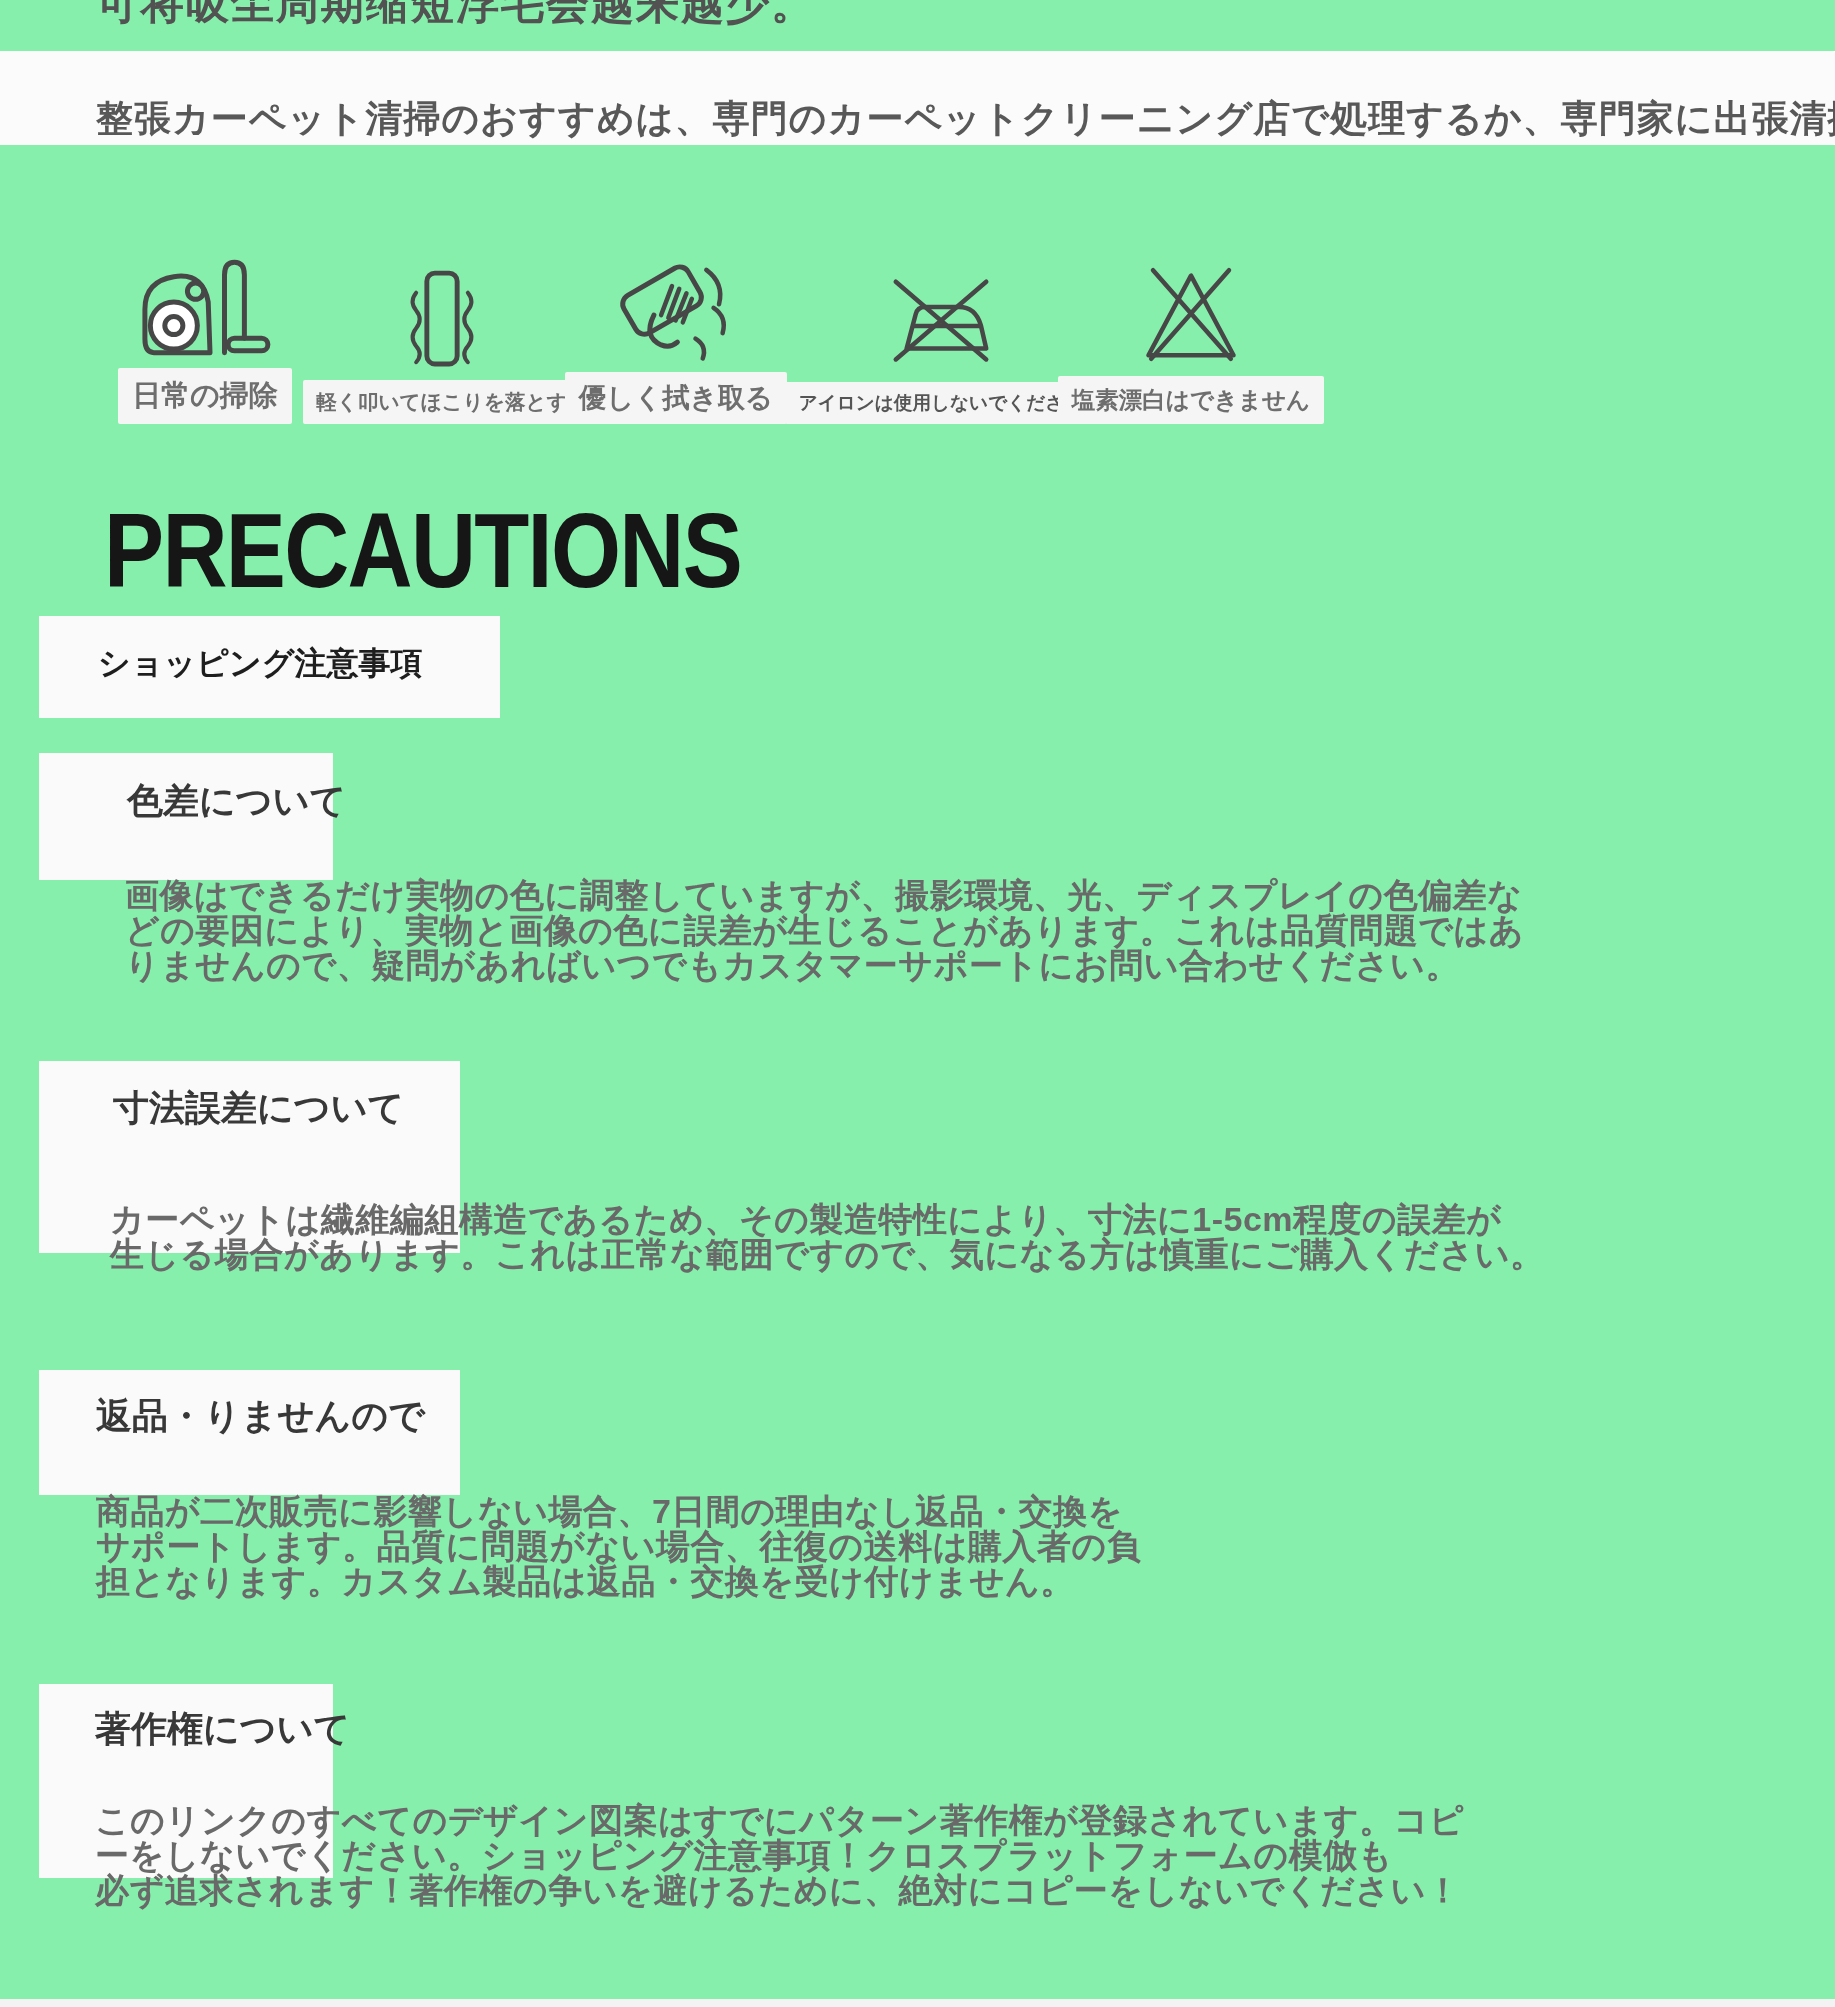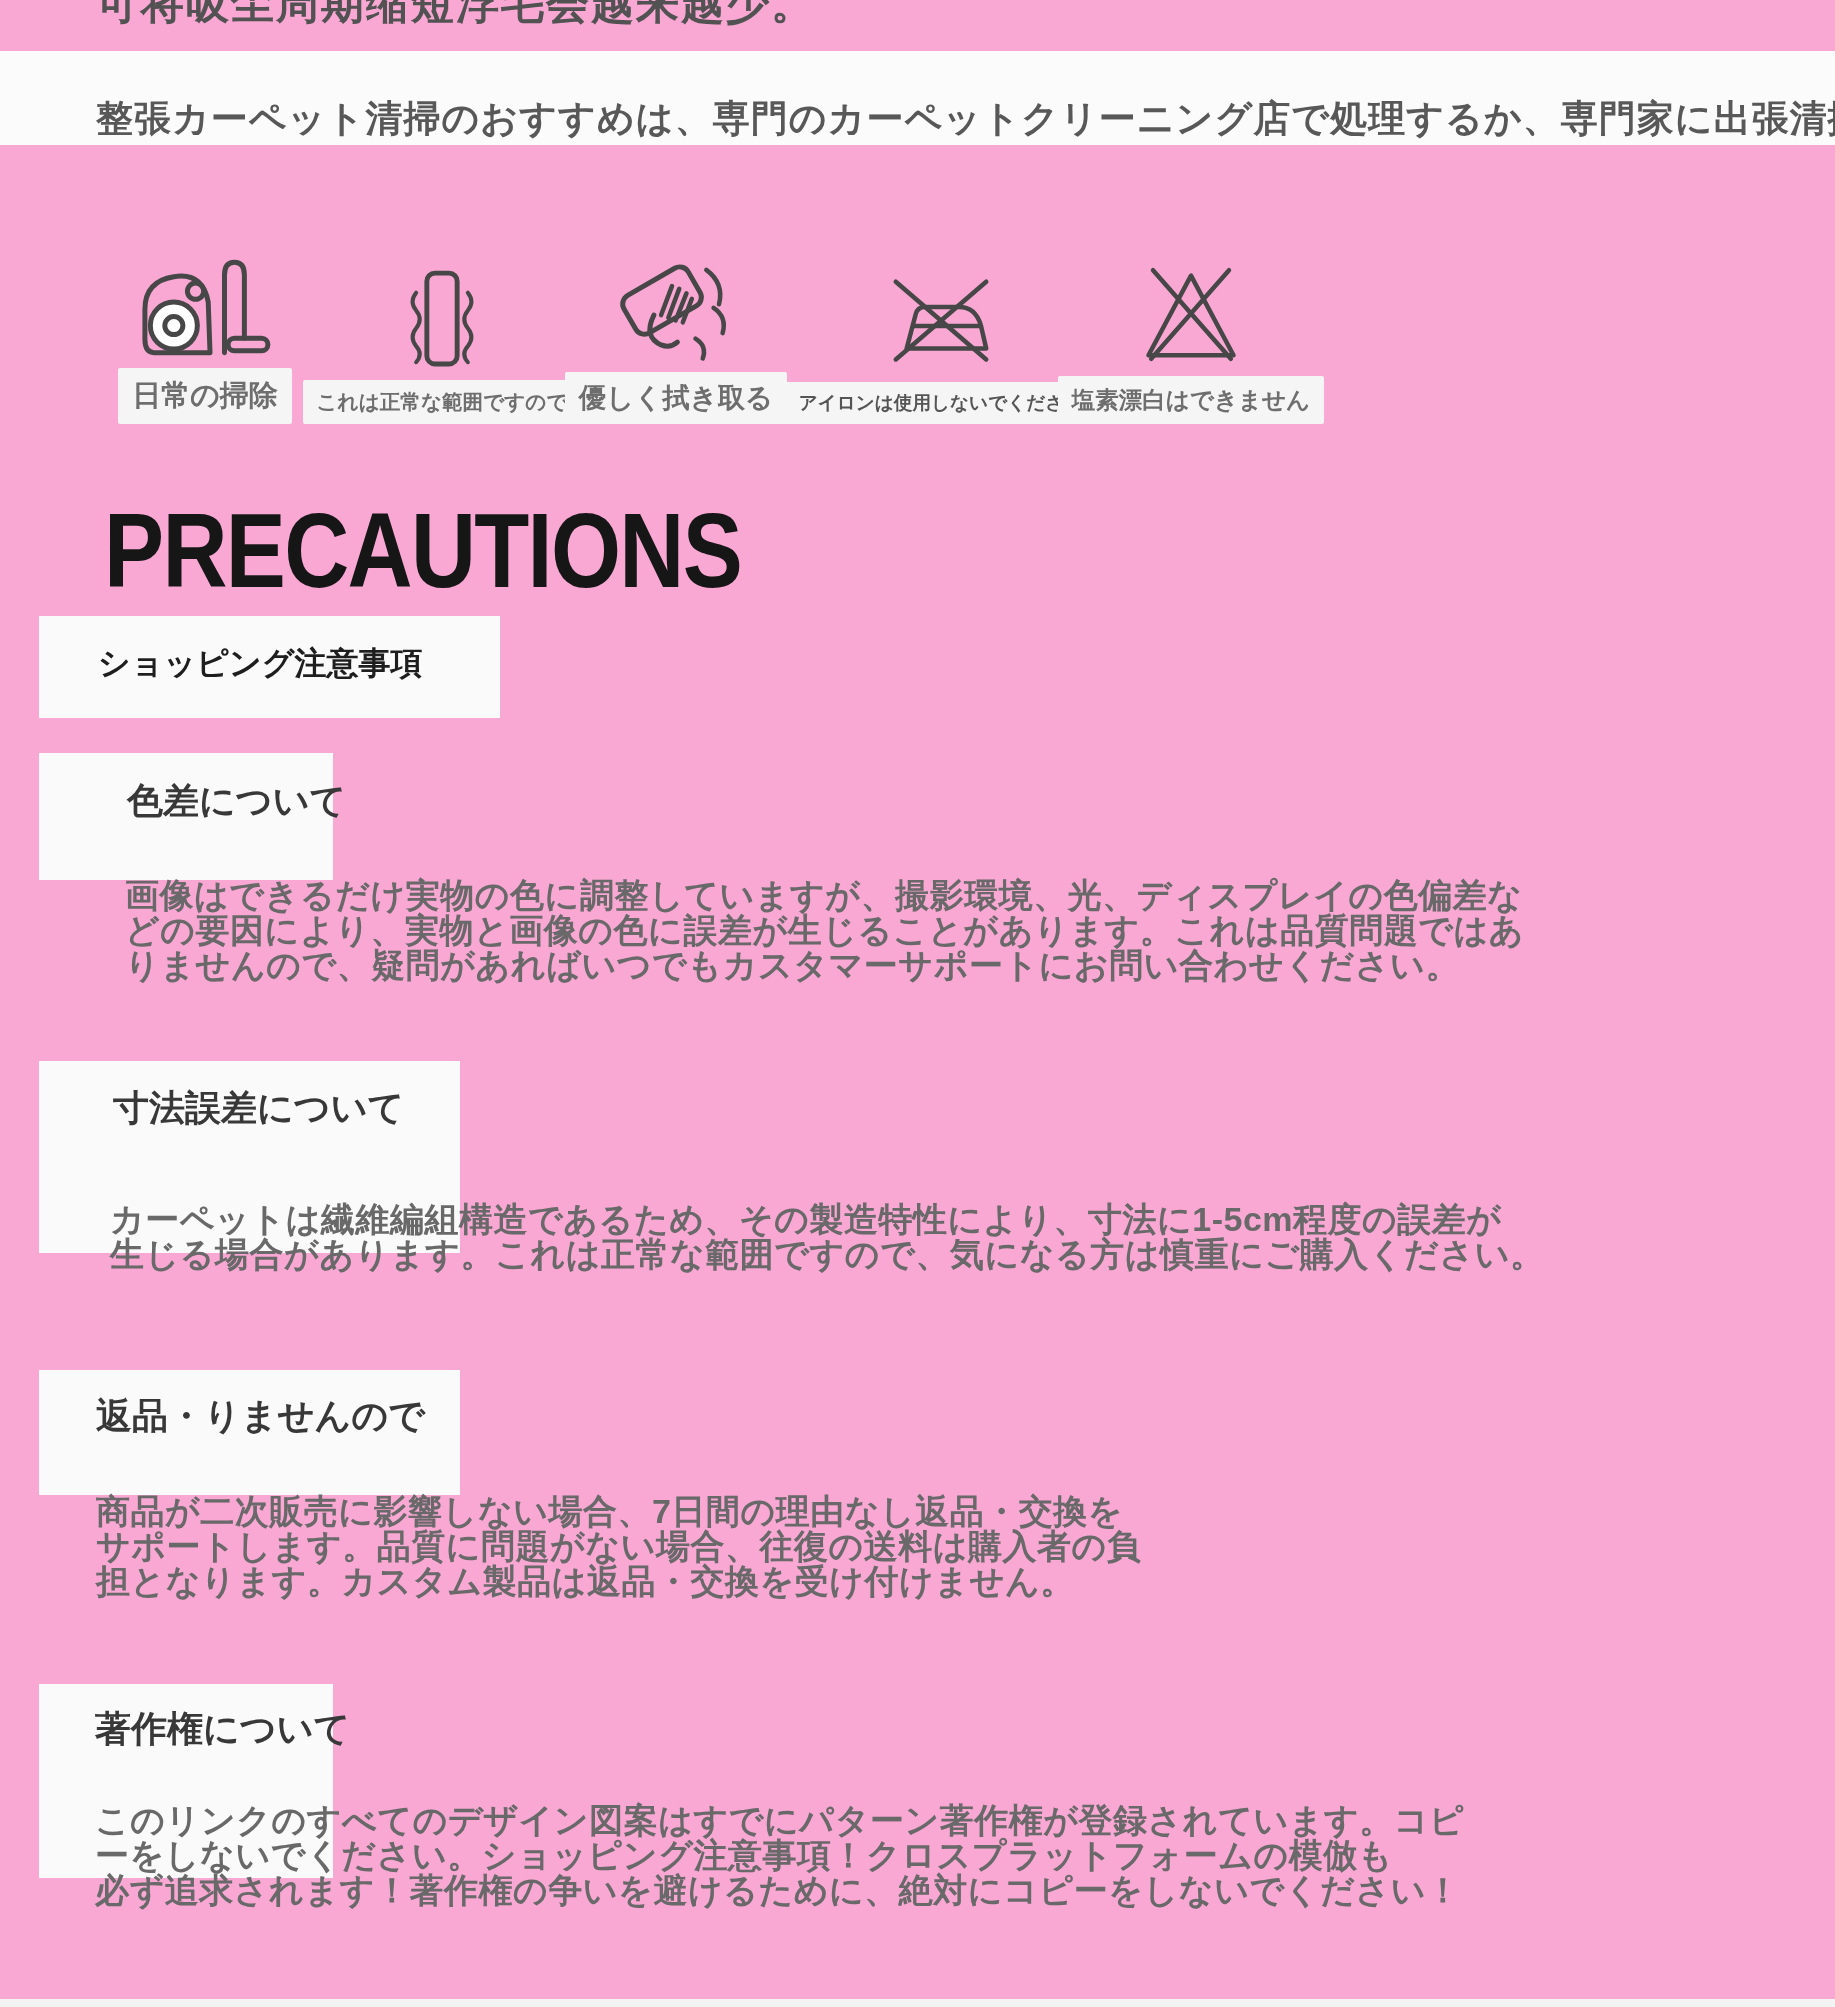--- a/index.html
+++ b/index.html
@@ -1,21 +1,21 @@
 <!DOCTYPE html>
 <html><head>
 <meta charset="utf-8">
 <style>
   html,body{margin:0;padding:0;}
   body{
     width:1836px;height:2007px;background:#ffffff;
     font-family:"Liberation Sans","DejaVu Sans",sans-serif;
     overflow:hidden;position:relative;
   }
-  .stage{position:absolute;inset:0;width:1836px;height:2007px;overflow:hidden;background:#f9a8d4;}
+  .stage{position:absolute;inset:0;width:1836px;height:2007px;overflow:hidden;background:#86efac;}
   .ghost{position:absolute;background:#fafafa;}
   .band-top{position:absolute;left:0;top:51px;width:100%;height:94px;background:#fbfbfb;}
   .band-bottom{position:absolute;left:0;bottom:0;width:100%;height:7.8px;background:#f3f3f3;}
 
   .top-line{
     position:absolute;left:96px;top:-25.5px;
     font-size:43px;font-weight:700;color:#525252;
     white-space:nowrap;letter-spacing:2px;
   }
   .advice{
@@ -94,21 +94,21 @@
   </div>
 
   <div class="care-cell cc2">
     <span class="icon">
       <svg width="98" height="104" viewBox="0 0 110 115" stroke-width="5.5">
         <rect x="38" y="6" width="34" height="102" rx="9"></rect>
         <path d="M26 28 q-8 10 0 20 q8 10 0 20 q-8 10 0 20 q8 9 0 18" stroke-width="4.5"></path>
         <path d="M84 28 q8 10 0 20 q-8 10 0 20 q8 10 0 20 q-8 9 0 18" stroke-width="4.5"></path>
       </svg>
     </span>
-    <span class="care-label">これは正常な範囲ですので</span>
+    <span class="care-label">軽く叩いてほこりを落とす</span>
   </div>
 
   <div class="care-cell cc3">
     <span class="icon">
       <svg width="139" height="104" viewBox="0 0 150 115" stroke-width="5.5">
         <rect x="18" y="22" width="82" height="48" rx="11" transform="rotate(-30 59 46)"></rect>
         <path d="M58 62 L70 30" stroke-width="5"></path>
         <path d="M66 65 L78 33" stroke-width="5"></path>
         <path d="M74 68 L86 38" stroke-width="5"></path>
         <path d="M82 70 L92 44" stroke-width="5"></path>

